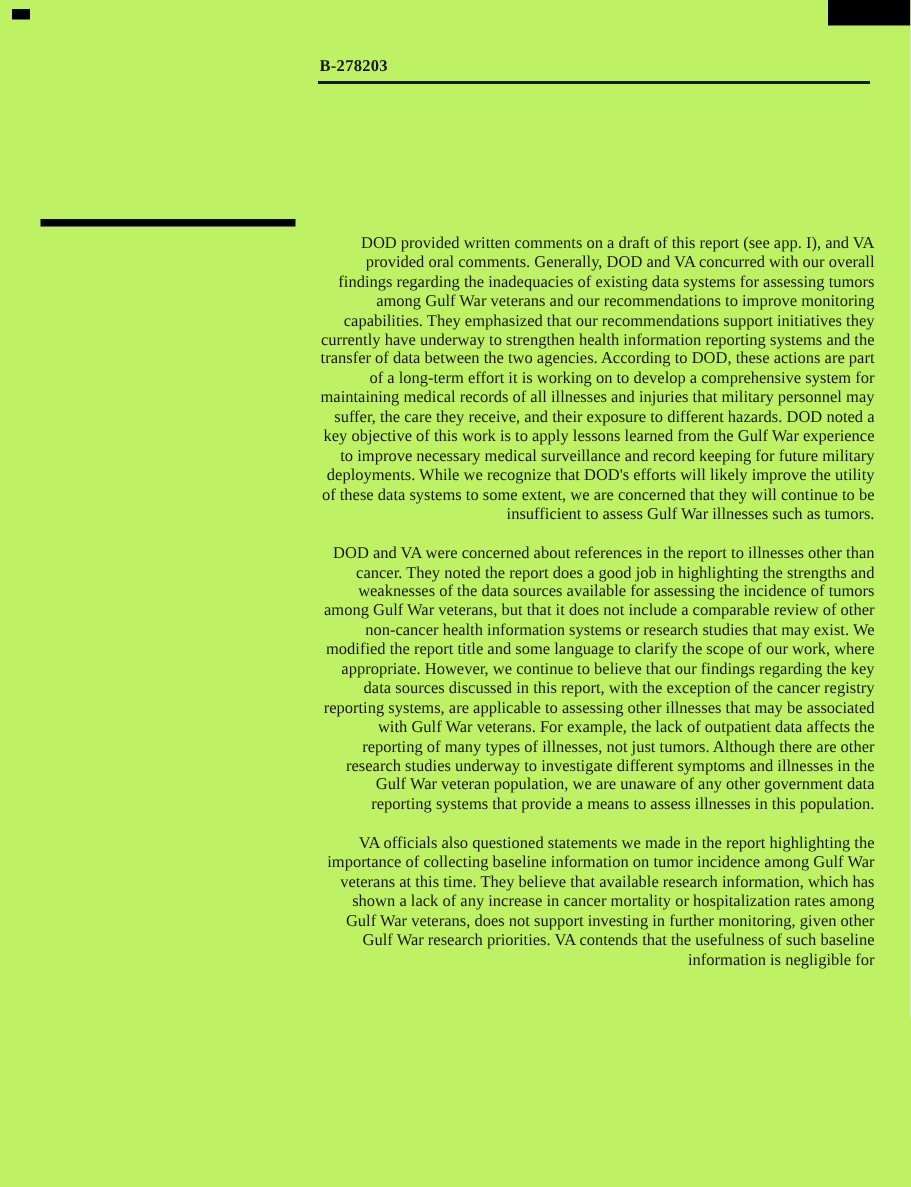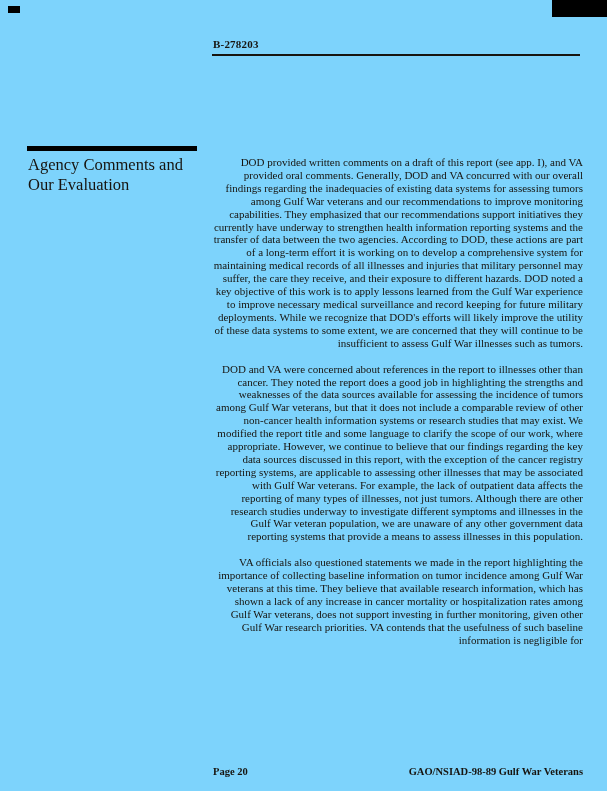--- a/index.html
+++ b/index.html
@@ -2,21 +2,21 @@
 <html><head>
 <meta charset="utf-8">
 <style>
   * { margin: 0; padding: 0; box-sizing: border-box; }
   html, body { background: #e9e9e7; }
   .page {
     position: relative;
     width: 607px;
     height: 791px;
     margin: 0 auto;
-    background: #7dd3fc;
+    background: #bef264;
     overflow: hidden;
     color: #17140f;
     font-family: "Liberation Serif", serif;
   }
   .corner-tab {
     position: absolute;
     top: 0; right: 0;
     width: 55px; height: 17px;
     background: #000;
   }
@@ -80,26 +80,21 @@
 
   <div class="corner-tab"></div>
   <div class="scan-mark"></div>
 
   <div class="doc-number">B-278203</div>
 
   <div class="header-rule"></div>
 
   <div class="section-bar"></div>
 
-  <h1 class="section-heading">Agency Comments and Our Evaluation</h1>
 
   <div class="body-col">
     <p>DOD provided written comments on a draft of this report (see app. I), and VA provided oral comments. Generally, DOD and VA concurred with our overall findings regarding the inadequacies of existing data systems for assessing tumors among Gulf War veterans and our recommendations to improve monitoring capabilities. They emphasized that our recommendations support initiatives they currently have underway to strengthen health information reporting systems and the transfer of data between the two agencies. According to DOD, these actions are part of a long-term effort it is working on to develop a comprehensive system for maintaining medical records of all illnesses and injuries that military personnel may suffer, the care they receive, and their exposure to different hazards. DOD noted a key objective of this work is to apply lessons learned from the Gulf War experience to improve necessary medical surveillance and record keeping for future military deployments. While we recognize that DOD's efforts will likely improve the utility of these data systems to some extent, we are concerned that they will continue to be insufficient to assess Gulf War illnesses such as tumors.</p>
     <p>DOD and VA were concerned about references in the report to illnesses other than cancer. They noted the report does a good job in highlighting the strengths and weaknesses of the data sources available for assessing the incidence of tumors among Gulf War veterans, but that it does not include a comparable review of other non-cancer health information systems or research studies that may exist. We modified the report title and some language to clarify the scope of our work, where appropriate. However, we continue to believe that our findings regarding the key data sources discussed in this report, with the exception of the cancer registry reporting systems, are applicable to assessing other illnesses that may be associated with Gulf War veterans. For example, the lack of outpatient data affects the reporting of many types of illnesses, not just tumors. Although there are other research studies underway to investigate different symptoms and illnesses in the Gulf War veteran population, we are unaware of any other government data reporting systems that provide a means to assess illnesses in this population.</p>
     <p>VA officials also questioned statements we made in the report highlighting the importance of collecting baseline information on tumor incidence among Gulf War veterans at this time. They believe that available research information, which has shown a lack of any increase in cancer mortality or hospitalization rates among Gulf War veterans, does not support investing in further monitoring, given other Gulf War research priorities. VA contends that the usefulness of such baseline information is negligible for</p>
   </div>
 
-  <div class="footer">
-    <span>Page 20</span>
-    <span>GAO/NSIAD-98-89 Gulf War Veterans</span>
-  </div>
 
 </div>
 
 </body></html>

